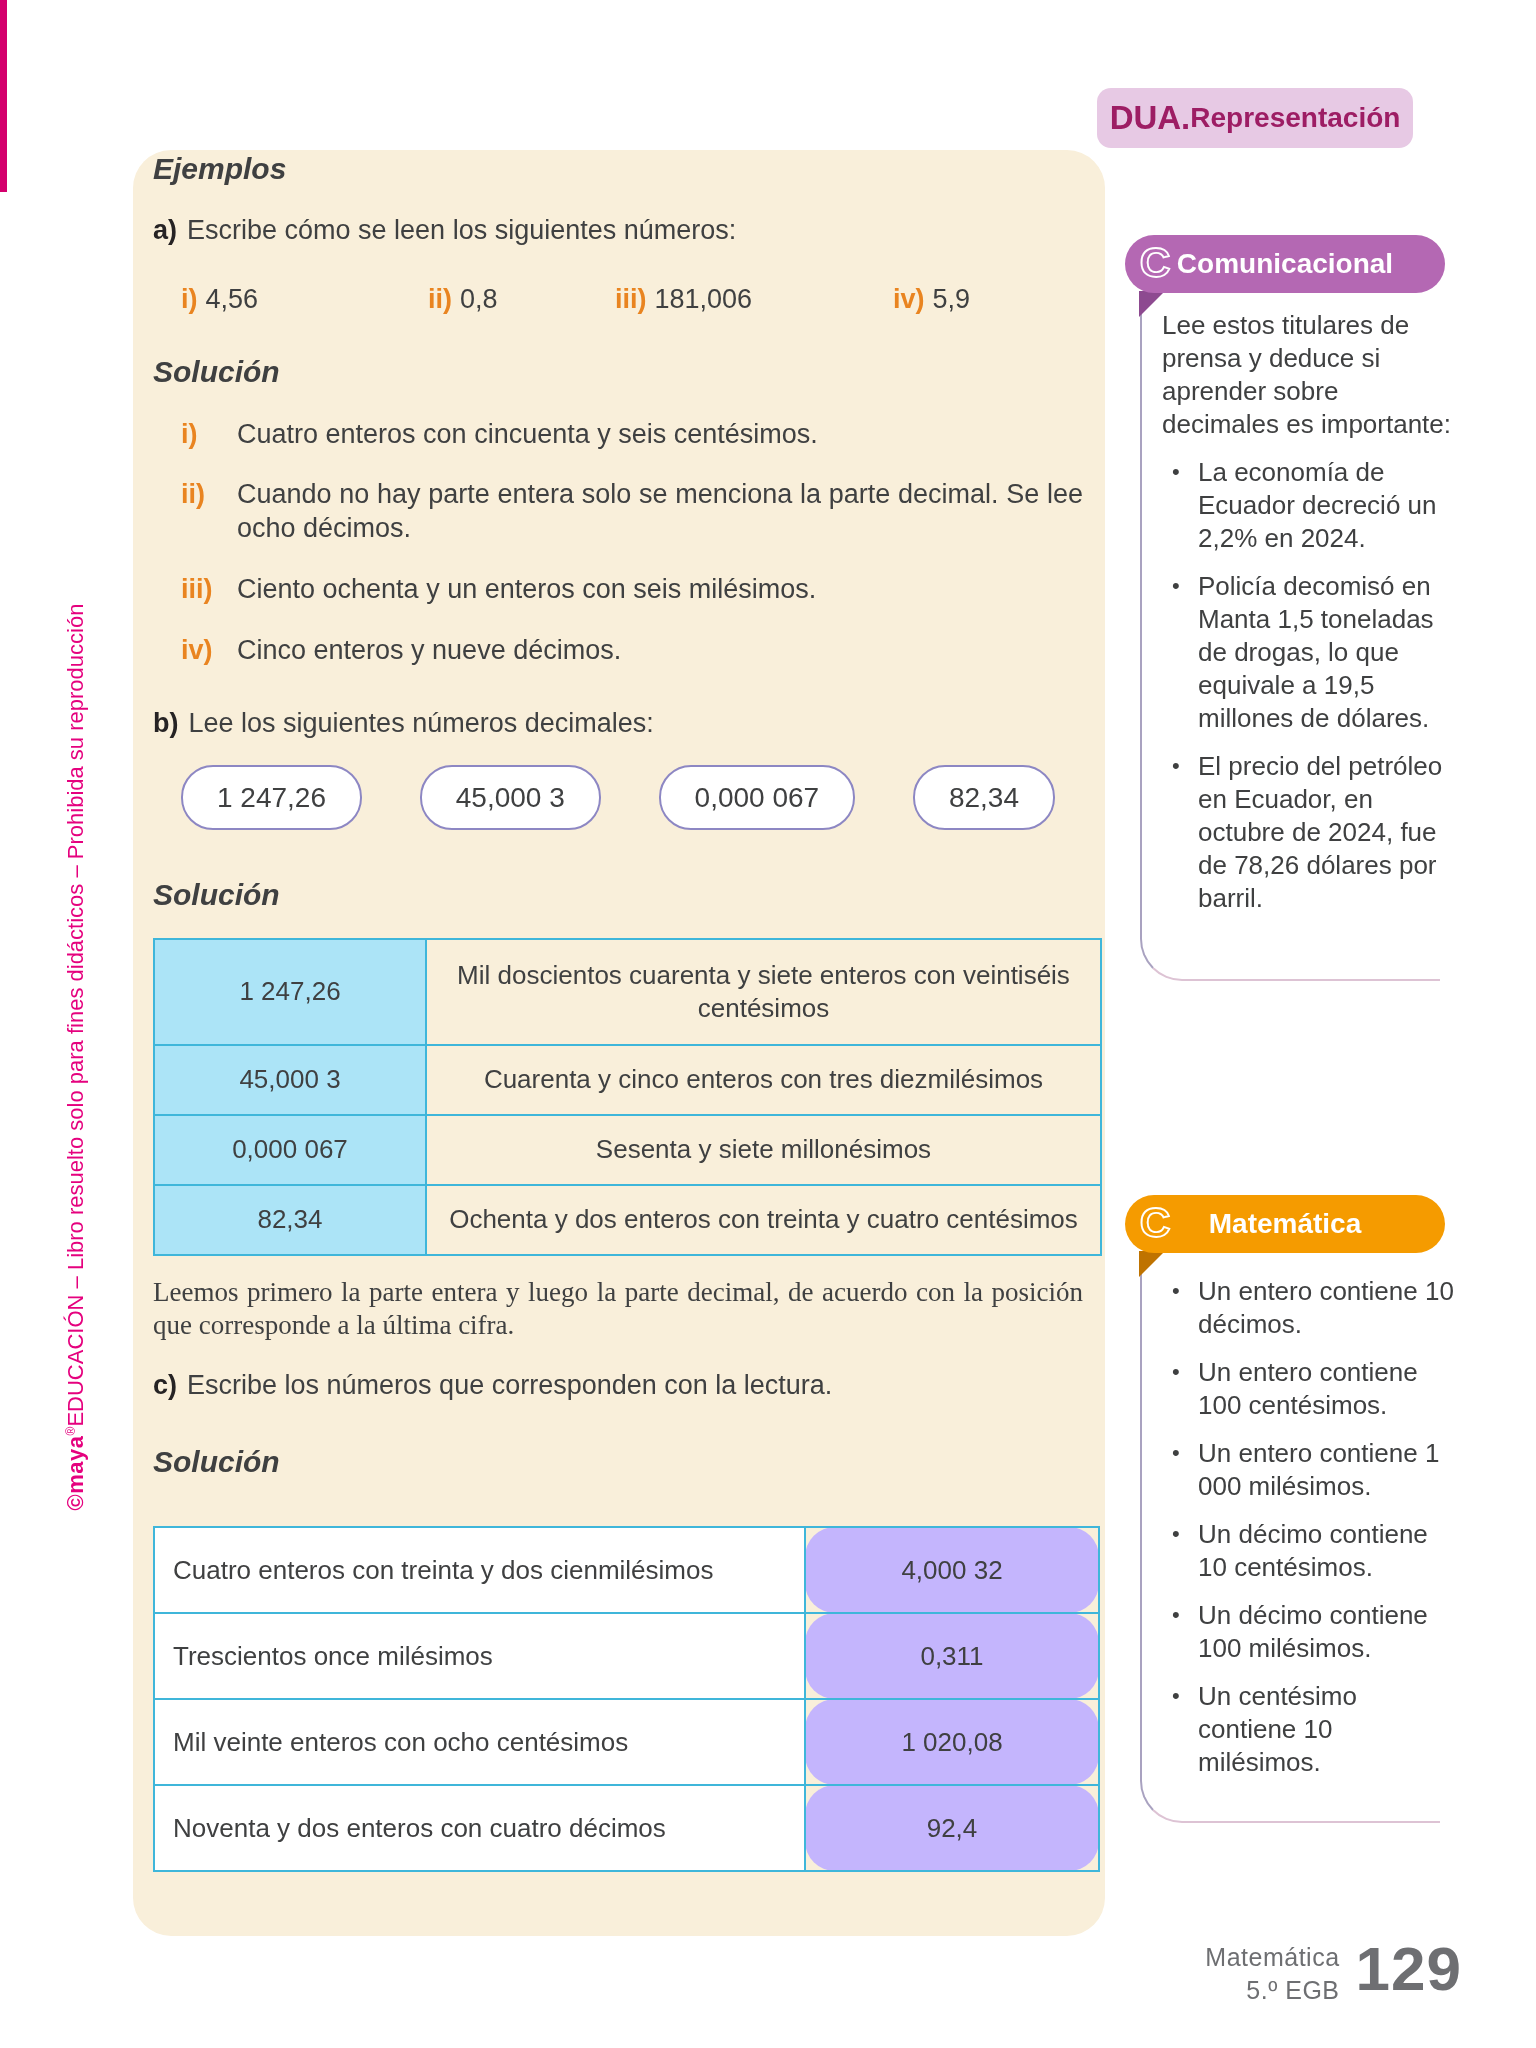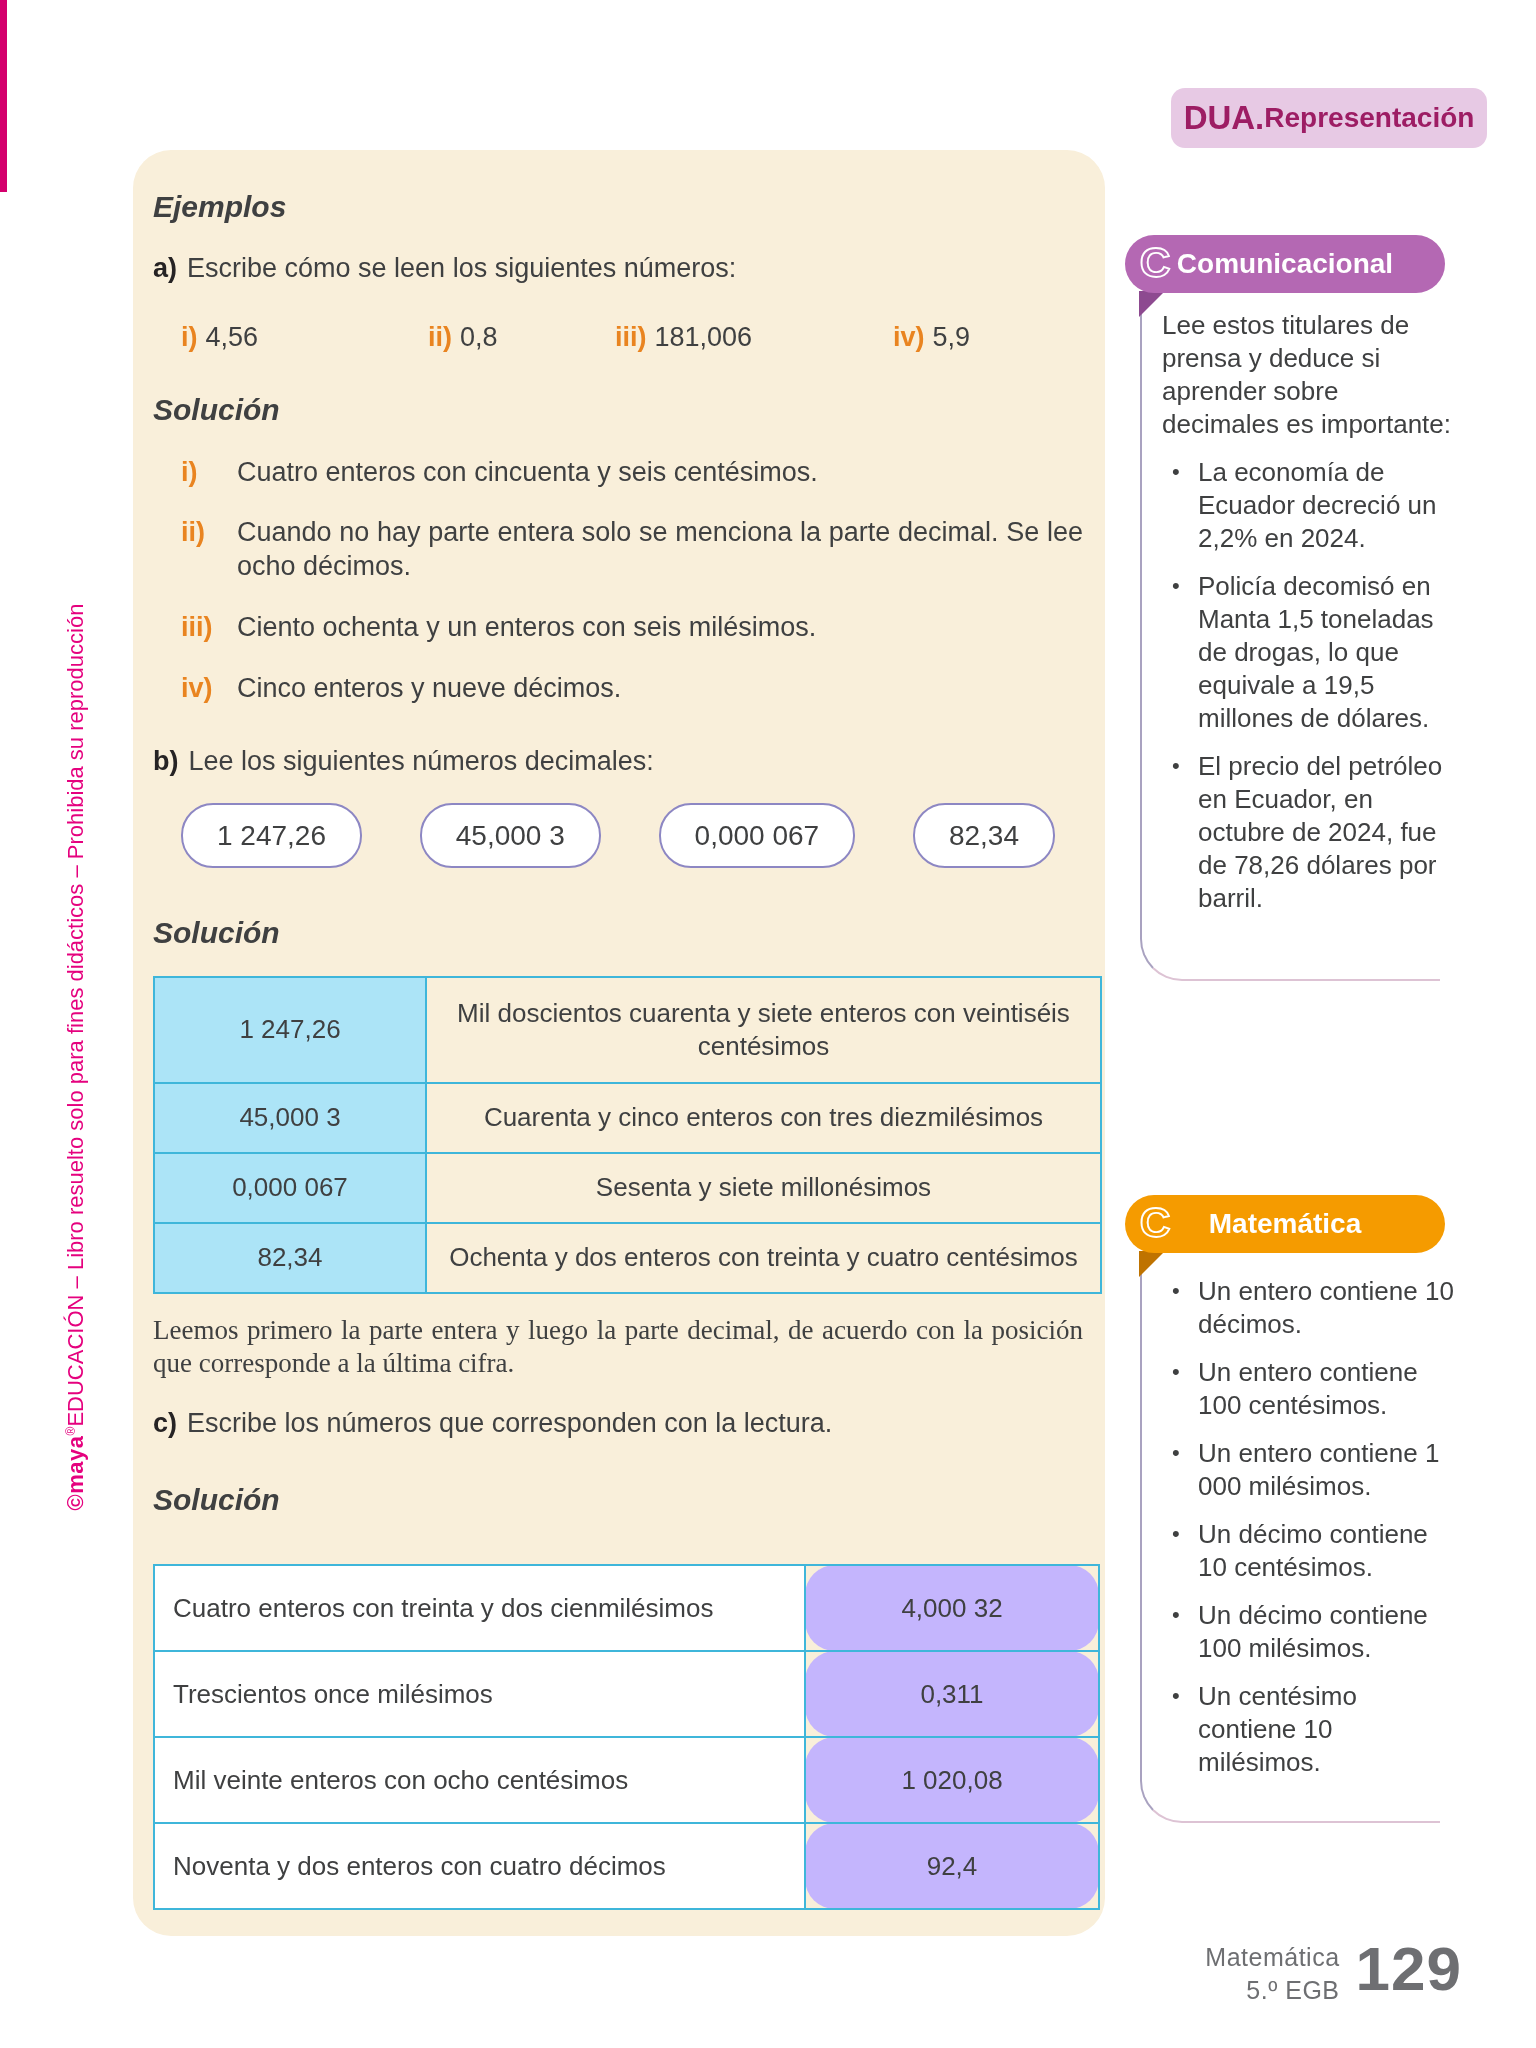--- a/index.html
+++ b/index.html
@@ -14,35 +14,35 @@
   .copyright{
     position:absolute;left:-432px;top:1042px;width:1020px;height:30px;
     transform:rotate(-90deg);transform-origin:center;
     text-align:center;color:#e5017e;font-size:22px;white-space:nowrap;
   }
   .copyright .brand{font-weight:800;letter-spacing:.5px;}
   .copyright .reg{font-size:12px;vertical-align:super;}
 
   
   .dua{
-    position:absolute;left:1171px;top:88px;width:316px;height:60px;
+    position:absolute;left:1097px;top:88px;width:316px;height:60px;
     background:#e7c9e4;border-radius:14px;display:flex;align-items:center;justify-content:center;
     color:#9d1d64;white-space:nowrap;
   }
   .dua .dua-bold{font-weight:800;font-size:33px;}
   .dua .dua-rest{font-weight:700;font-size:28px;}
 
   
   .panel{
     position:absolute;left:133px;top:150px;width:972px;height:1786px;
     background:#f9efda;border-radius:38px;box-sizing:border-box;
     padding:0 22px 0 20px;font-size:27px;line-height:1.25;
   }
   .h-italic{font-style:italic;font-weight:600;font-size:30px;color:#3f4041;}
-  .ejemplos{margin-top:38px;}
+  .ejemplos{}
   .lettered{margin-top:26px;display:flex;}
   .lettered .letter{font-weight:800;color:#262324;margin-right:10px;flex:0 0 auto;}
   .numbers-row{
     margin-top:36px;padding-left:28px;display:grid;
     grid-template-columns:247px 187px 278px auto;
   }
   .numbers-row .cell{white-space:nowrap;}
   .rnum{color:#e98420;font-weight:600;margin-right:8px;}
   .sol-1{margin-top:36px;}
   .sol-list{padding-left:28px;}

